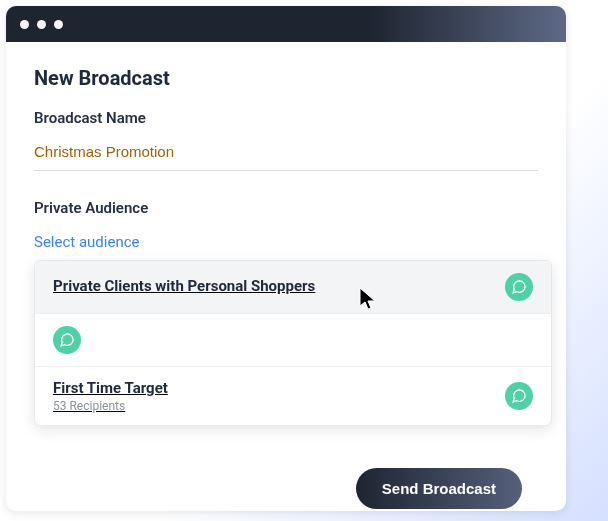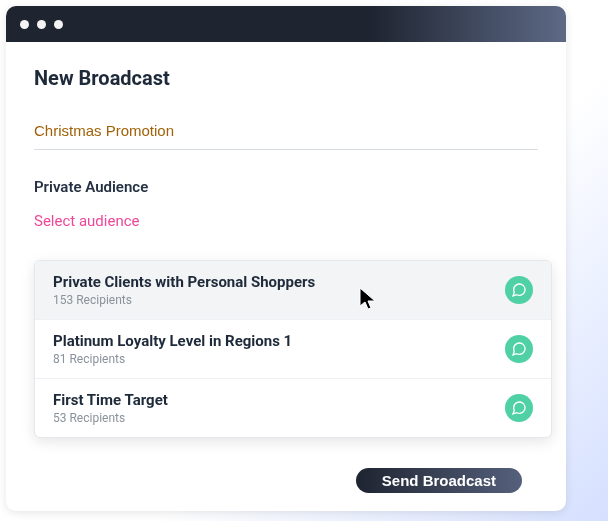--- a/index.html
+++ b/index.html
@@ -38,21 +38,21 @@
       background: #ffffff;
       opacity: 0.95;
     }
     .content {
       padding: 24px 28px 0 28px;
     }
     .page-title {
       font-size: 20px;
       font-weight: 700;
       color: #1e2a3a;
-      margin-bottom: 30px;
+      margin-bottom: 19px;
     }
     .field-label {
       font-size: 15px;
       font-weight: 600;
       color: #263244;
       margin-bottom: 14px;
     }
     .text-input {
       width: 100%;
       border: none;
@@ -61,21 +61,21 @@
       color: #a16207;
       padding: 2px 0 10px 0;
       background: transparent;
       outline: none;
       margin-bottom: 28px;
     }
     .select-trigger {
       width: 100%;
       border: none;
       font-size: 15px;
-      color: #ec4899;
+      color: #3b82f6;
       padding: 2px 0 8px 0;
       background: transparent;
     }
     .dropdown {
       position: absolute;
       left: 28px;
       right: 14px;
       top: 254px;
       background: #ffffff;
       border: 1px solid #e4e7eb;
@@ -83,20 +83,21 @@
       box-shadow: 0 4px 14px rgba(0,0,0,0.1);
       overflow: hidden;
     }
     .dropdown-item {
       display: flex;
       align-items: center;
       justify-content: space-between;
       padding: 12px 18px 12px 18px;
       border-bottom: 1px solid #eef0f3;
       cursor: pointer;
+      text-decoration: underline;
     }
     .dropdown-item:last-child { border-bottom: none; }
     .dropdown-item.highlighted {
       background: #f3f4f6;
     }
     .item-text { flex: 1; }
     .item-title {
       font-size: 15px;
       font-weight: 700;
       color: #1e2a3a;
@@ -118,21 +119,21 @@
     }
     .wa-icon svg { width: 16px; height: 16px; }
     .send-btn {
       position: absolute;
       right: 44px;
       top: 462px;
       background: linear-gradient(90deg, #1e2430 0%, #55607c 100%);
       color: #ffffff;
       border: none;
       border-radius: 22px;
-      padding: 4px 26px;
+      padding: 12px 26px;
       font-size: 15px;
       font-weight: 600;
       cursor: pointer;
     }
     .cursor {
       position: absolute;
       left: 358px;
       top: 286px;
       width: 20px;
       height: 26px;
@@ -146,43 +147,39 @@
 <div class="window">
   <div class="titlebar">
     <div class="dot"></div>
     <div class="dot"></div>
     <div class="dot"></div>
   </div>
 
   <div class="content">
     <h1 class="page-title">New Broadcast</h1>
 
+    <div class="field-label">Broadcast Name</div>
     <input class="text-input" type="text" value="Christmas Promotion" style="">
 
     <div class="field-label">Private Audience</div>
     <div class="select-trigger">Select audience</div>
   </div>
 
   <div class="dropdown">
     <div class="dropdown-item highlighted">
       <div class="item-text">
         <div class="item-title">Private Clients with Personal Shoppers</div>
-        <div class="item-sub">153 Recipients</div>
       </div>
       <div class="wa-icon">
         <svg viewBox="0 0 24 24" fill="none" stroke="#ffffff" stroke-width="2">
           <path d="M21 11.5a8.38 8.38 0 0 1-.9 3.8 8.5 8.5 0 0 1-7.6 4.7 8.38 8.38 0 0 1-3.8-.9L3 21l1.9-5.7a8.38 8.38 0 0 1-.9-3.8 8.5 8.5 0 0 1 4.7-7.6 8.38 8.38 0 0 1 3.8-.9h.5a8.48 8.48 0 0 1 8 8v.5z"></path>
         </svg>
       </div>
     </div>
     <div class="dropdown-item">
-      <div class="item-text">
-        <div class="item-title">Platinum Loyalty Level in Regions 1</div>
-        <div class="item-sub">81 Recipients</div>
-      </div>
       <div class="wa-icon">
         <svg viewBox="0 0 24 24" fill="none" stroke="#ffffff" stroke-width="2">
           <path d="M21 11.5a8.38 8.38 0 0 1-.9 3.8 8.5 8.5 0 0 1-7.6 4.7 8.38 8.38 0 0 1-3.8-.9L3 21l1.9-5.7a8.38 8.38 0 0 1-.9-3.8 8.5 8.5 0 0 1 4.7-7.6 8.38 8.38 0 0 1 3.8-.9h.5a8.48 8.48 0 0 1 8 8v.5z"></path>
         </svg>
       </div>
     </div>
     <div class="dropdown-item">
       <div class="item-text">
         <div class="item-title">First Time Target</div>
         <div class="item-sub">53 Recipients</div>

